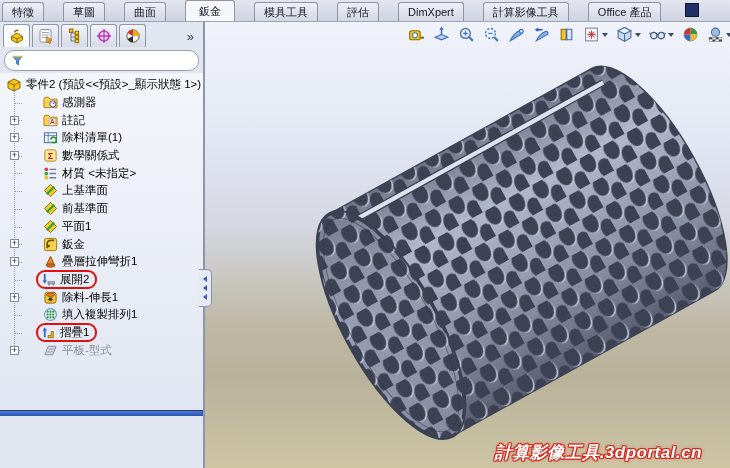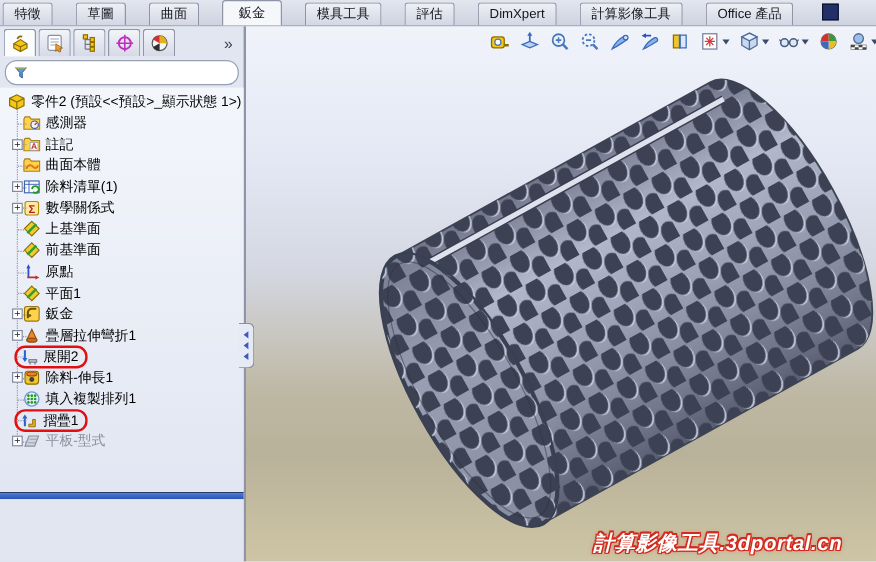--- a/index.html
+++ b/index.html
@@ -29,21 +29,21 @@
 
   .filter-bar{margin:3px 4px 2px;height:19px;flex:none;background:#fff;border:1px solid #98a0b4;
               border-radius:10px;display:flex;align-items:center;padding:0 6px;gap:4px;}
   .filter-bar svg{width:13px;height:13px;flex:none;}
   .filter-input{border:none;outline:none;flex:1;font-size:11px;background:transparent;height:15px;padding:0;min-width:0;}
 
   .tree{flex:1;overflow:hidden;position:relative;font-size:11.5px;color:#000;padding-top:3px;
         background:linear-gradient(#f3f6fb,#e2e6f2);}
   .tree-rows{position:relative;}
   .tree-rows::before{content:'';position:absolute;left:14px;top:-6px;bottom:9px;border-left:1px dotted #9097ab;}
-  .trow{height:17.7px;display:flex;align-items:center;position:relative;padding-left:16px;white-space:nowrap;}
+  .trow{height:17.7px;display:flex;align-items:center;position:relative;padding-left:40px;white-space:nowrap;}
   .trow.root{padding-left:3px;}
   .trow::before{content:'';position:absolute;left:15px;top:9px;width:7px;border-top:1px dotted #9097ab;}
   .trow.root::before{display:none;}
   .exp{position:absolute;left:10px;top:4.3px;width:9px;height:9px;box-sizing:border-box;background:#fff;
        border:1px solid #8089a0;font-size:9px;line-height:6.5px;text-align:center;color:#222;z-index:2;}
   .hlwrap{display:inline-flex;align-items:center;gap:4px;padding:0 3px;}
   .hlwrap svg{width:15px;height:15px;flex:none;}
   .hlwrap.hl{border:2.5px solid #e01010;border-radius:9px;padding:0 6px 0 3px;margin:-3px 0 -3px -4px;background:rgba(255,255,255,.0);}
   .trow.root svg{width:16px;height:16px;}
   .dis .lbl{color:#8a8f9c;}
@@ -342,67 +342,59 @@
         <div class="trow">
           <span class="exp">+</span>
           <span class="hlwrap">
             <svg>
               <use href="#s-annotations"></use>
             </svg>
             <span class="lbl">註記</span>
           </span>
         </div>
         <div class="trow">
-          <span class="hlwrap">
-            <svg>
-              <use href="#s-surface-bodies"></use>
-            </svg>
-            <span class="lbl">曲面本體</span>
-          </span>
-        </div>
-        <div class="trow">
           <span class="exp">+</span>
           <span class="hlwrap">
             <svg>
               <use href="#s-cut-list"></use>
             </svg>
             <span class="lbl">除料清單(1)</span>
           </span>
         </div>
         <div class="trow">
           <span class="exp">+</span>
           <span class="hlwrap">
             <svg>
               <use href="#s-equations"></use>
             </svg>
             <span class="lbl">數學關係式</span>
           </span>
         </div>
         <div class="trow">
           <span class="hlwrap">
             <svg>
+              <use href="#s-material"></use>
+            </svg>
+            <span class="lbl">材質 &lt;未指定&gt;</span>
+          </span>
+        </div>
+        <div class="trow">
+          <span class="hlwrap">
+            <svg>
               <use href="#s-plane"></use>
             </svg>
             <span class="lbl">上基準面</span>
           </span>
         </div>
         <div class="trow">
           <span class="hlwrap">
             <svg>
               <use href="#s-plane"></use>
             </svg>
             <span class="lbl">前基準面</span>
-          </span>
-        </div>
-        <div class="trow">
-          <span class="hlwrap">
-            <svg>
-              <use href="#s-origin"></use>
-            </svg>
-            <span class="lbl">原點</span>
           </span>
         </div>
         <div class="trow">
           <span class="hlwrap">
             <svg>
               <use href="#s-plane"></use>
             </svg>
             <span class="lbl">平面1</span>
           </span>
         </div>

